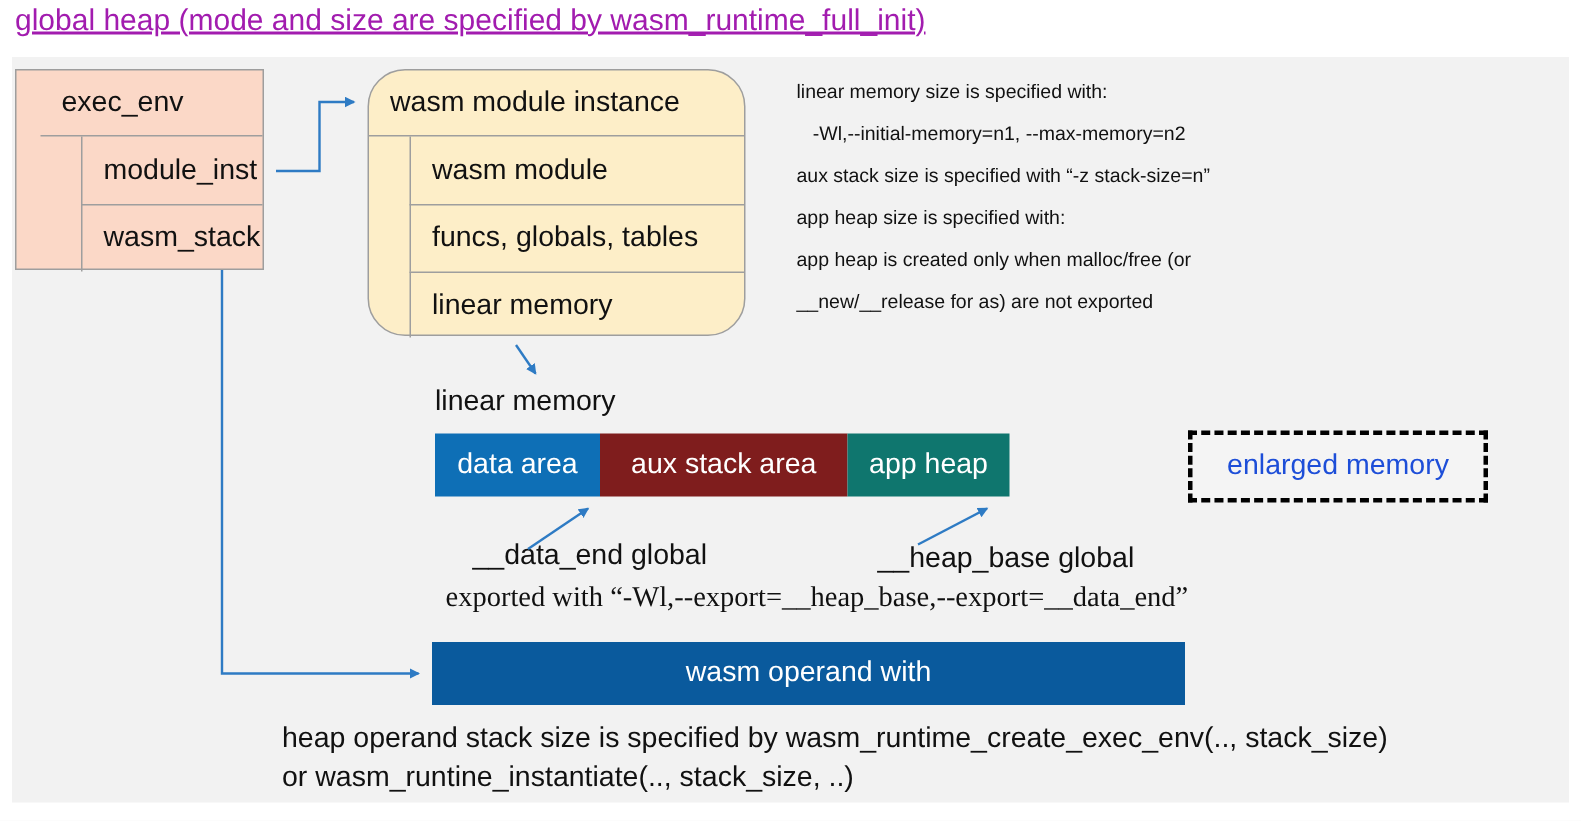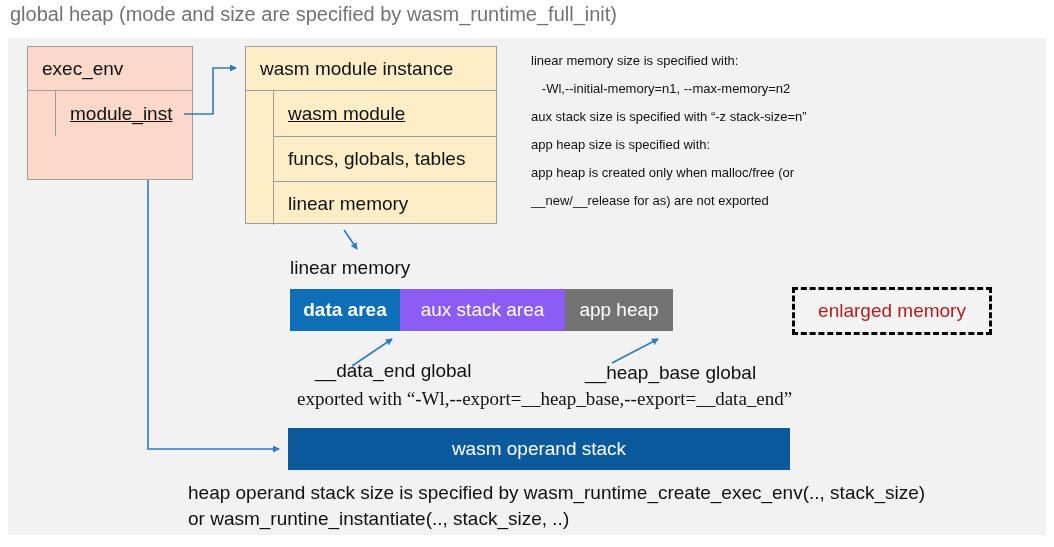--- a/index.html
+++ b/index.html
@@ -5,34 +5,34 @@
   * { margin:0; padding:0; box-sizing:border-box; }
   html,body { background:#ffffff; }
   body {
     font-family:"Liberation Sans","DejaVu Sans",sans-serif;
     color:#111111;
     width:1054px; height:547px;
     position:relative; overflow:hidden;
   }
   .abs { position:absolute; }
 
-  #title { left:10px; top:3px; font-size:20px; color:#737373; white-space:pre; }
+  #title { left:10px; top:3px; font-size:20px; color:#a21caf; white-space:pre;text-decoration:underline; }
 
   #panel { left:8px; top:38px; width:1038px; height:497px; background:#f2f2f2; }
 
   
   .dbox { border:1px solid #9e9e9e; }
   .dbox .hdr { height:44px; display:flex; align-items:center; padding-left:14px;
                font-size:19px; border-bottom:1px solid #9e9e9e; }
   .dbox .row { margin-left:27px; display:flex; align-items:center; padding-left:14px;
                font-size:19px; border-left:1px solid #9e9e9e; border-top:1px solid #9e9e9e; }
-  .dbox .row.first { border-top:none;text-decoration:underline; }
-  #exec-box { left:27px; top:46px; width:166px; height:134px; background:#fbd8c7; }
+  .dbox .row.first { border-top:none; }
+  #exec-box { left:10px; top:46px; width:166px; height:134px; background:#fbd8c7;padding-left:16px; }
   #exec-box .row { height:45px; }
-  #inst-box { left:245px; top:46px; width:252px; height:178px; background:#fdeec8; }
+  #inst-box { left:245px; top:46px; width:252px; height:178px; background:#fdeec8;border-radius:25px; }
   #inst-box .row { height:45px; }
   #inst-box .row.last { height:44px; }
 
   
   #notes-right { left:531px; top:47px; font-size:13px; line-height:28px; }
   #notes-right div { white-space:pre; }
 
   
   #lm-label { left:290px; top:257px; font-size:19px; }
   #lm-bar { left:290px; top:289px; height:42px; display:flex; }
@@ -63,20 +63,21 @@
 </head>
 <body>
 
 <div class="abs" id="title">global heap (mode and size are specified by wasm_runtime_full_init)</div>
 
 <div class="abs" id="panel"></div>
 
 <div class="abs dbox" id="exec-box" style="background: rgb(251, 216, 199);">
   <div class="hdr">exec_env</div>
   <div class="row first">module_inst</div>
+  <div class="row">wasm_stack</div>
 </div>
 
 <div class="abs dbox" id="inst-box" style="background: rgb(253, 238, 200);">
   <div class="hdr">wasm module instance</div>
   <div class="row first">wasm module</div>
   <div class="row">funcs, globals, tables</div>
   <div class="row last">linear memory</div>
 </div>
 
 <div class="abs" id="notes-right">
@@ -84,32 +85,32 @@
   <div>   -Wl,--initial-memory=n1, --max-memory=n2</div>
   <div>aux stack size is specified with “-z stack-size=n”</div>
   <div>app heap size is specified with:</div>
   <div>app heap is created only when malloc/free (or</div>
   <div>__new/__release for as) are not exported</div>
 </div>
 
 <div class="abs" id="lm-label">linear memory</div>
 
 <div class="abs" id="lm-bar">
-  <div class="seg seg-0" style="background: rgb(14, 111, 182); font-weight: bold;">data area</div>
-  <div class="seg seg-1" style="background: #8b5cf6;">aux stack area</div>
-  <div class="seg seg-2" style="background: #737373;">app heap</div>
+  <div class="seg seg-0" style="background: rgb(14, 111, 182);">data area</div>
+  <div class="seg seg-1" style="background: #7f1d1d;">aux stack area</div>
+  <div class="seg seg-2" style="background: #0f766e;">app heap</div>
 </div>
 
-<div class="abs" id="enlarged" style="color: #b91c1c;">enlarged memory</div>
+<div class="abs" id="enlarged" style="color: #1d4ed8;">enlarged memory</div>
 
 <div class="abs" id="ann-data-end">__data_end global</div>
 <div class="abs" id="ann-heap-base">__heap_base global</div>
 <div class="abs" id="ann-exported">exported with “-Wl,--export=__heap_base,--export=__data_end”</div>
 
-<div class="abs" id="op-bar" style="background: rgb(10, 90, 157);">wasm operand stack</div>
+<div class="abs" id="op-bar" style="background: rgb(10, 90, 157);">wasm operand with</div>
 
 <div class="abs" id="notes-bottom">
   <div>heap operand stack size is specified by wasm_runtime_create_exec_env(.., stack_size)</div>
   <div>or wasm_runtine_instantiate(.., stack_size, ..)</div>
 </div>
 
 <svg class="abs" id="arrows" viewBox="0 0 1054 547" xmlns="http://www.w3.org/2000/svg">
   <defs>
     <marker id="ah" markerWidth="8" markerHeight="8" refX="6" refY="3.5" orient="auto" markerUnits="userSpaceOnUse">
       <path d="M0,0 L7,3.5 L0,7 Z" fill="#2e7bc4"></path>

